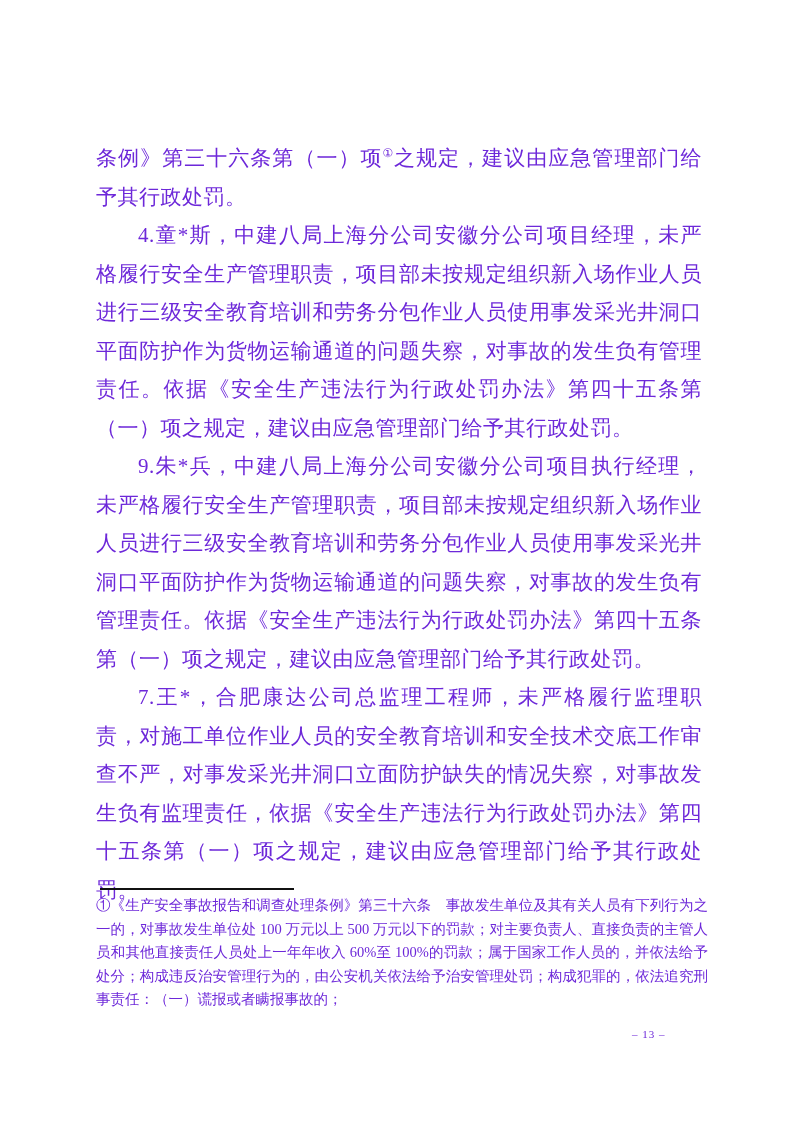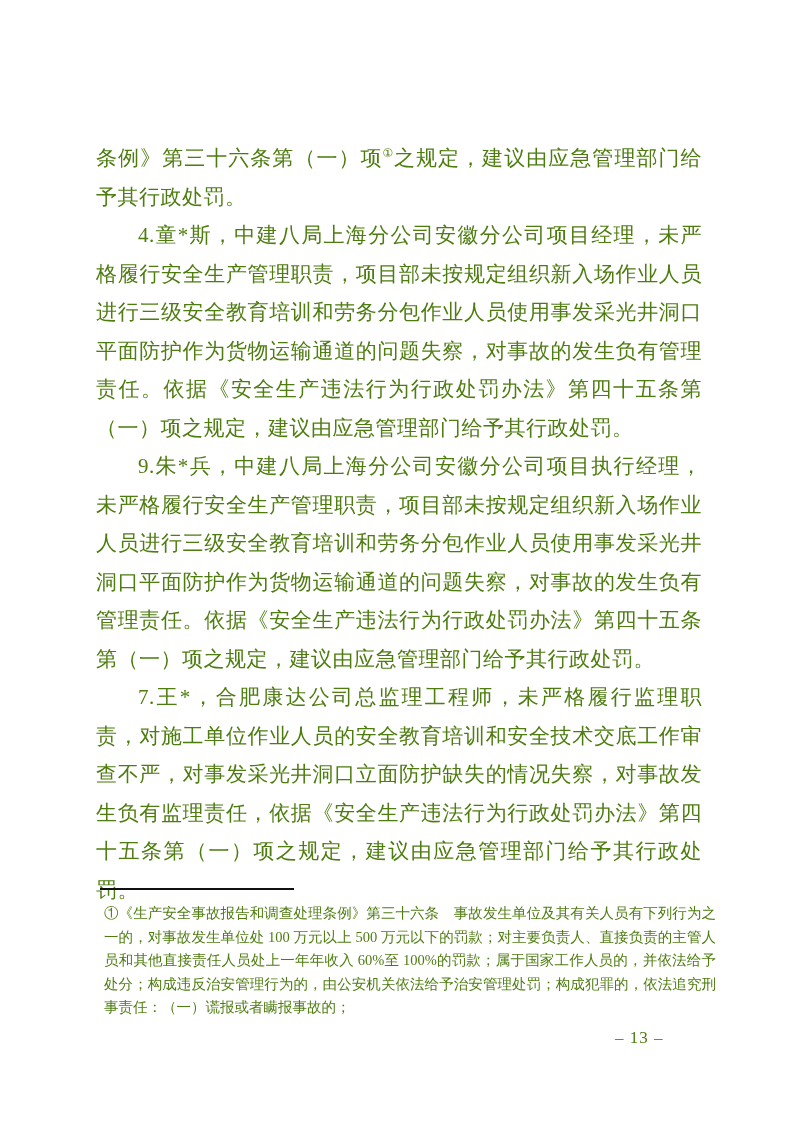--- a/index.html
+++ b/index.html
@@ -7,21 +7,21 @@
     padding: 0;
     background: #e8e8e8;
   }
   .page {
     position: relative;
     width: 793px;
     height: 1122px;
     margin: 0 auto;
     background: #ffffff;
     font-family: "Liberation Serif", "DejaVu Serif", serif;
-    color: #4d7c0f;
+    color: #6d28d9;
     overflow: hidden;
     box-sizing: border-box;
   }
   .body-text {
     position: absolute;
     left: 96px;
     top: 139px;
     width: 606px;
     font-size: 21px;
     line-height: 38.5px;
@@ -47,31 +47,31 @@
     top: 888px;
     width: 194px;
     height: 0;
     border-top: 2px solid #111111;
   }
   .footnote {
     position: absolute;
     left: 96px;
     top: 894px;
     width: 612px;
-    margin: 8px;
+    margin: 0;
     font-size: 14.5px;
     line-height: 23.5px;
     text-align: justify;
     letter-spacing: 0;
   }
   .page-number {
     position: absolute;
     top: 1028px;
-    left: 615px;
-    font-size: 17px;
+    left: 632px;
+    font-size: 11px;
     letter-spacing: 1px;
     white-space: nowrap;
   }
 </style>
 </head>
 <body>
 
 <div class="page">
 
   <div class="body-text">

